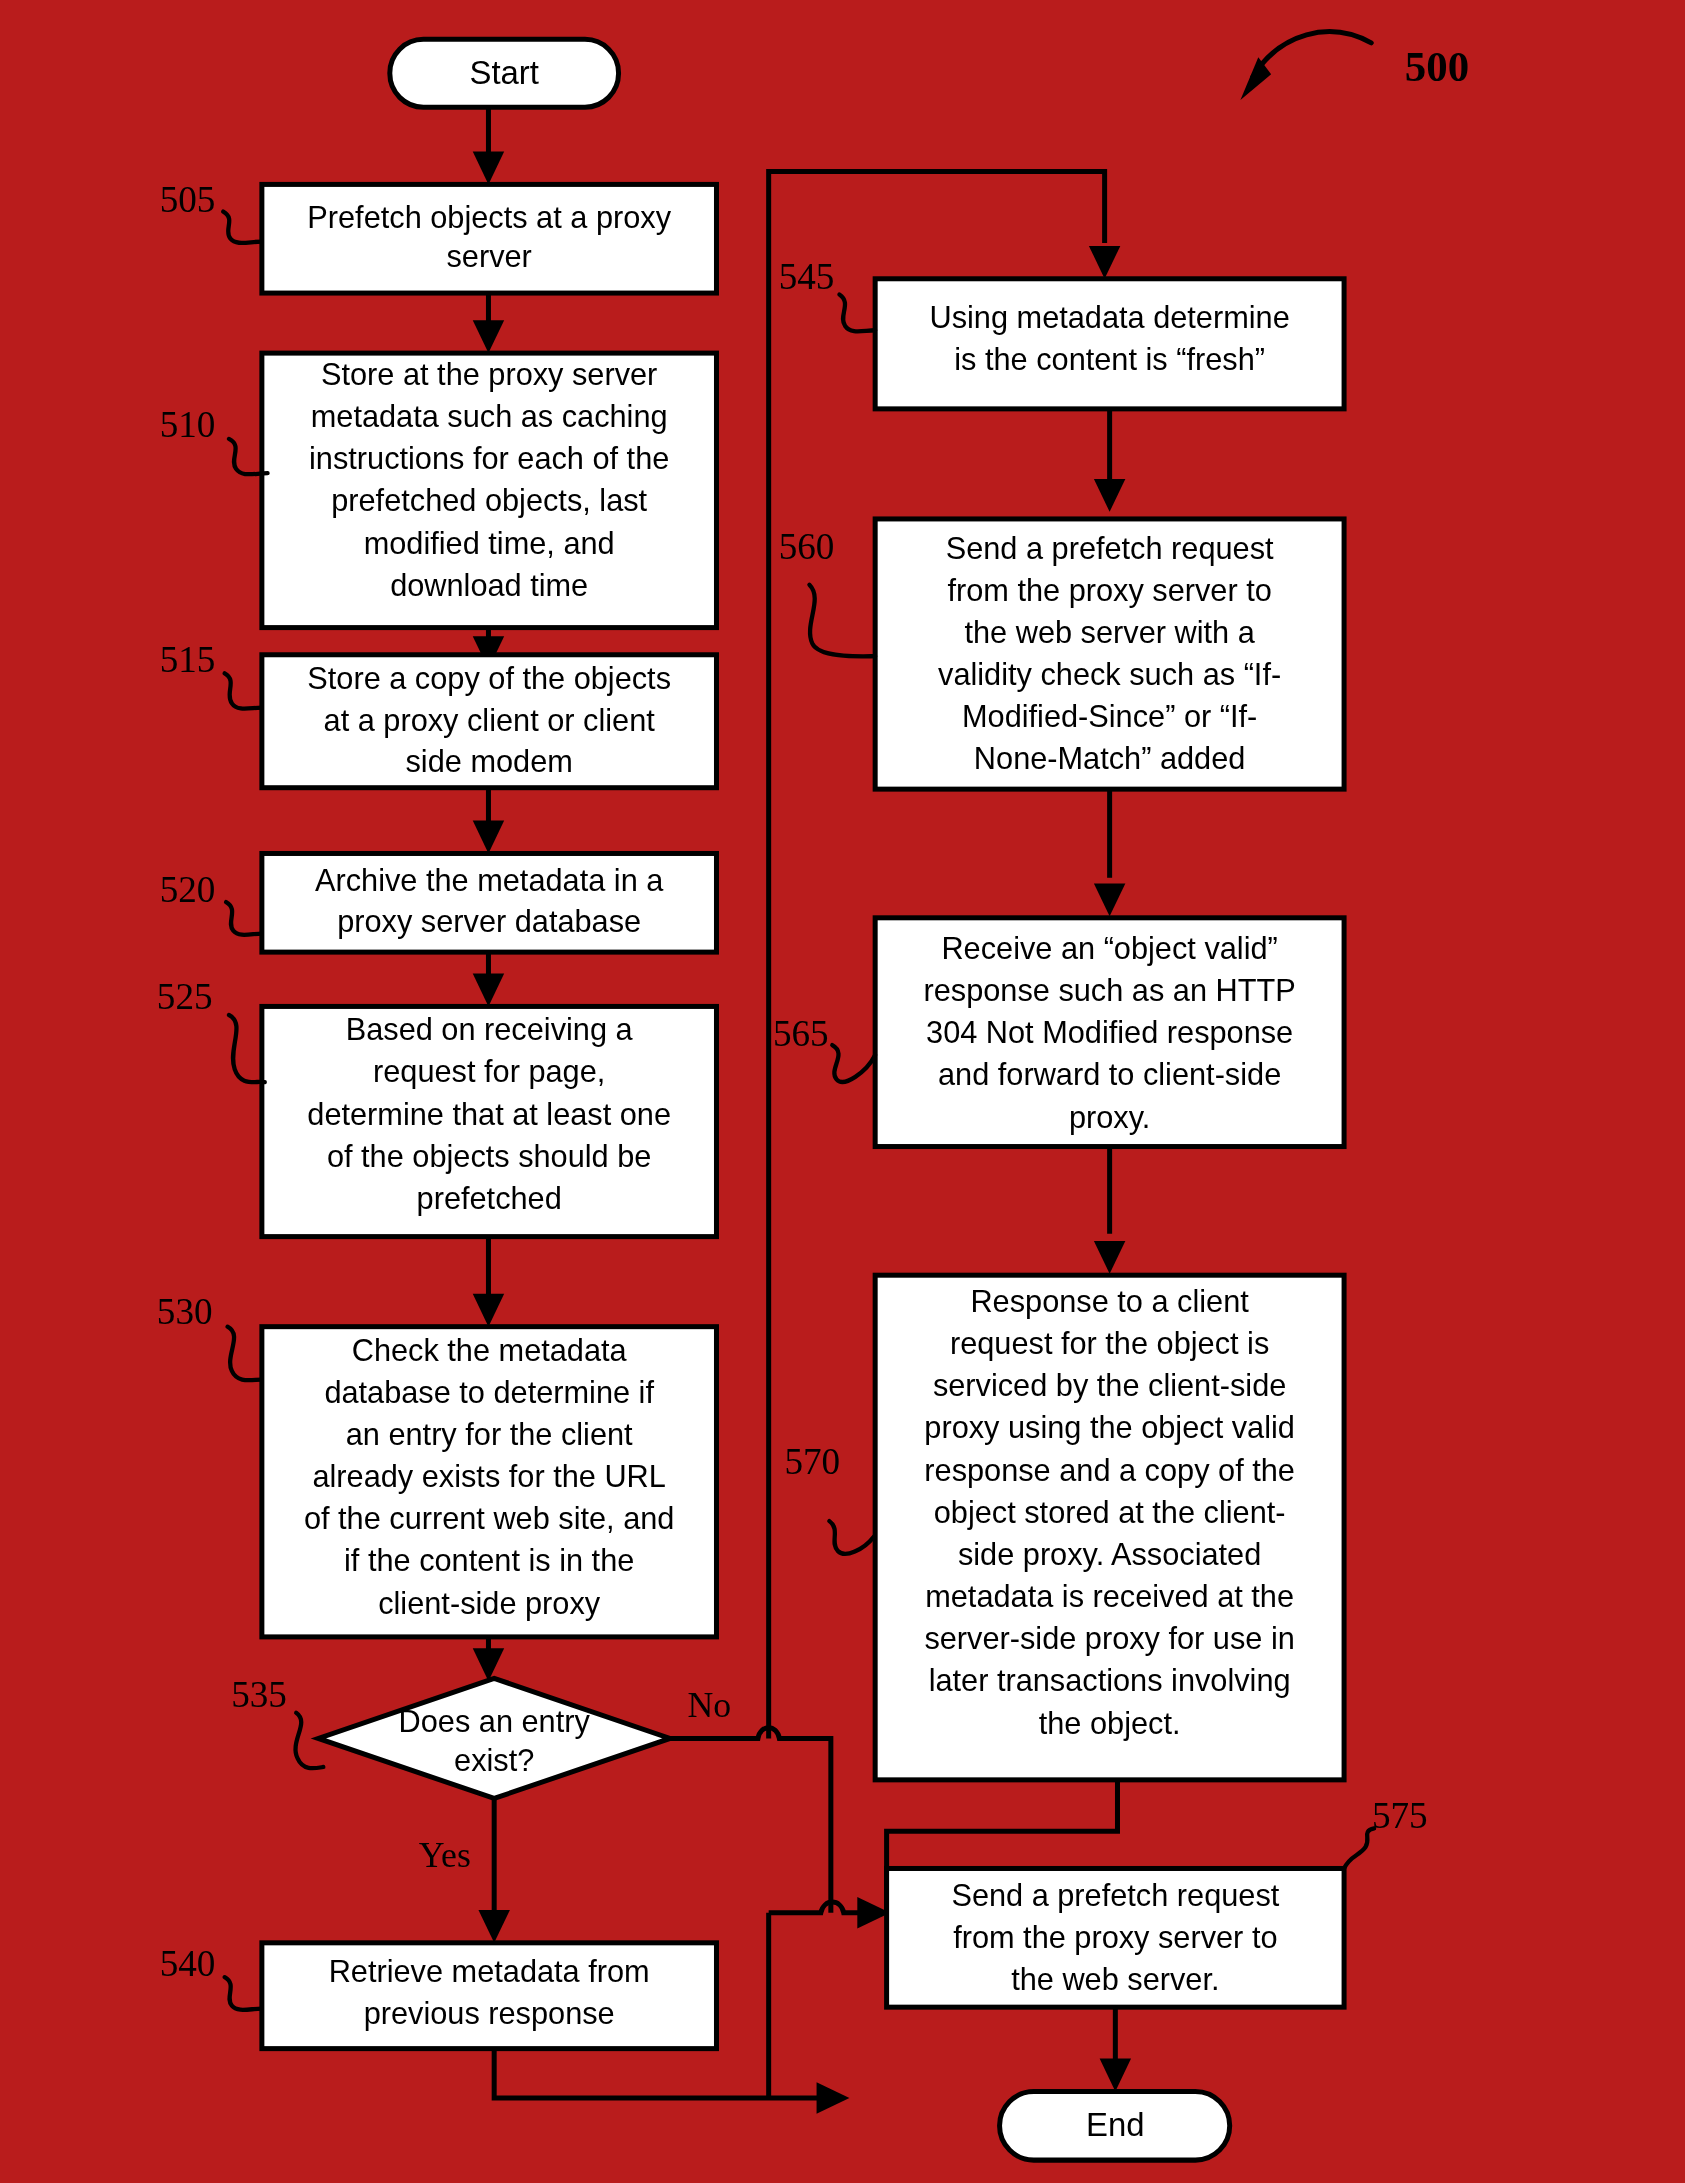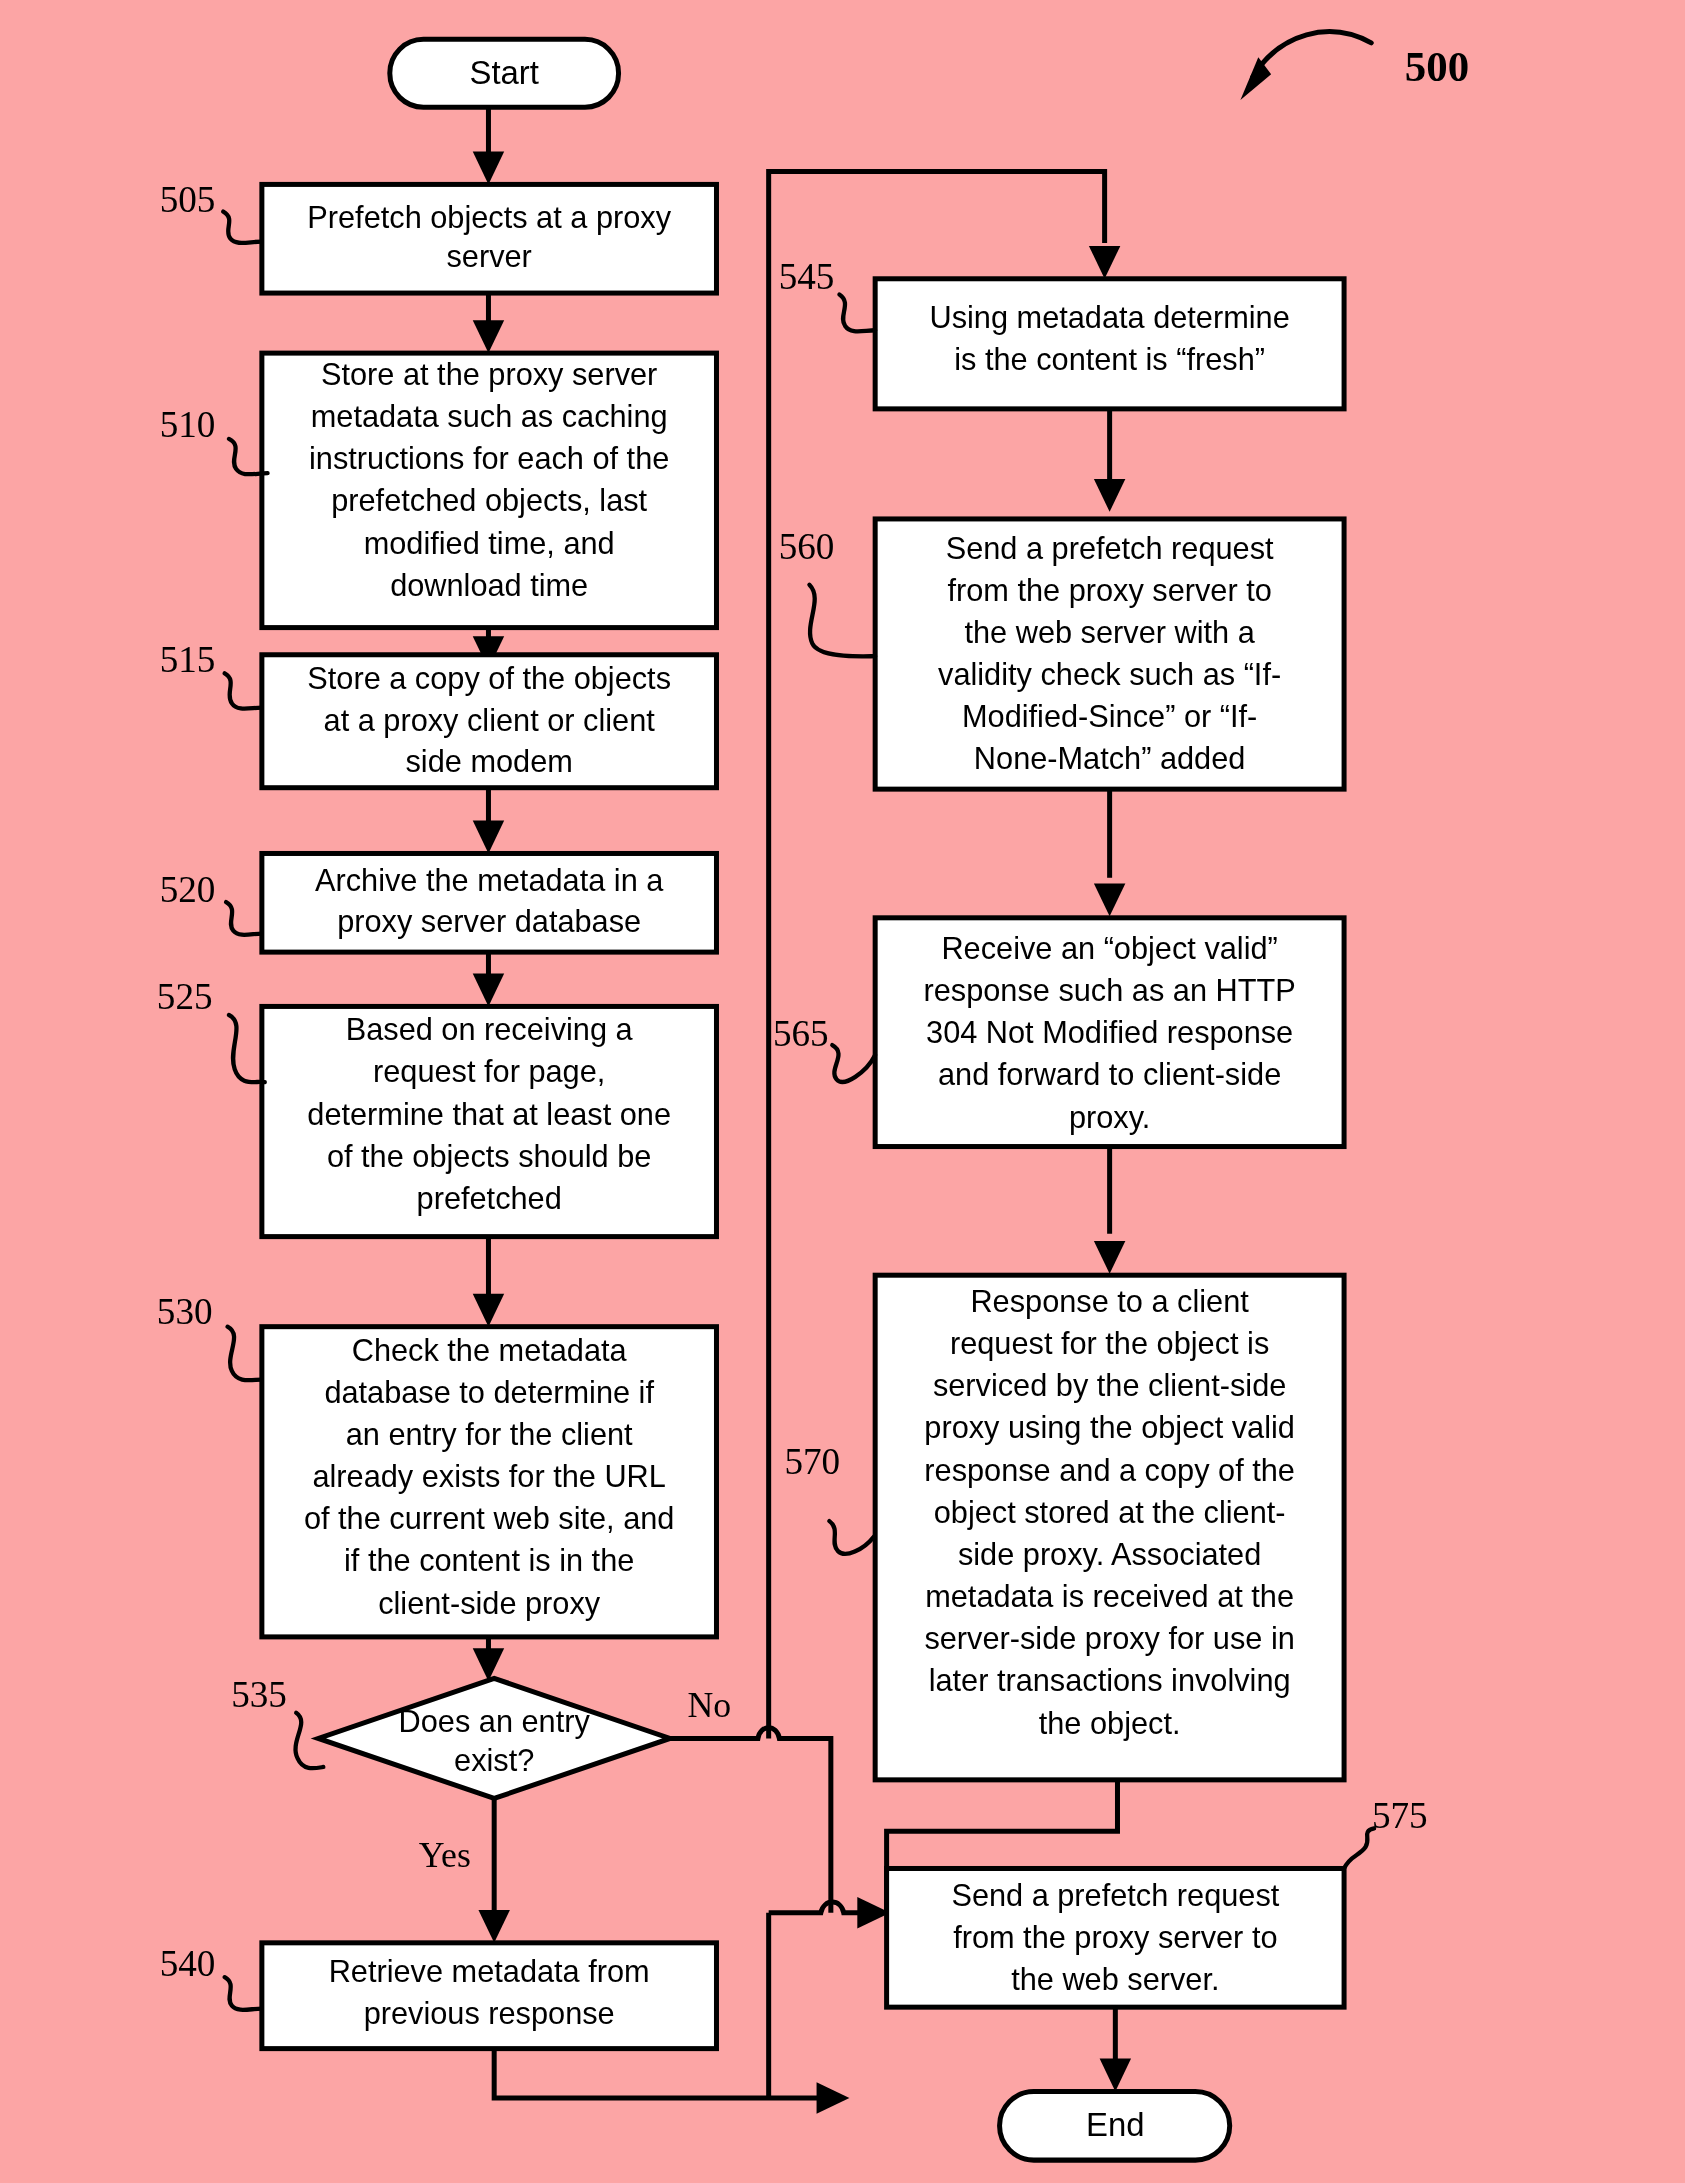--- a/index.html
+++ b/index.html
@@ -7,21 +7,21 @@
     padding: 0;
     background: #ffffff;
   }
   body {
     font-family: "Liberation Sans", sans-serif;
   }
   #figure-root {
     position: relative;
     width: 1686px;
     height: 2183px;
-    background: #fca5a5;
+    background: #b91c1c;
     overflow: hidden;
   }
   svg#flowchart {
     display: block;
     width: 1686px;
     height: 2183px;
   }
   .box-shape {
     fill: #ffffff;
     stroke: #000000;

